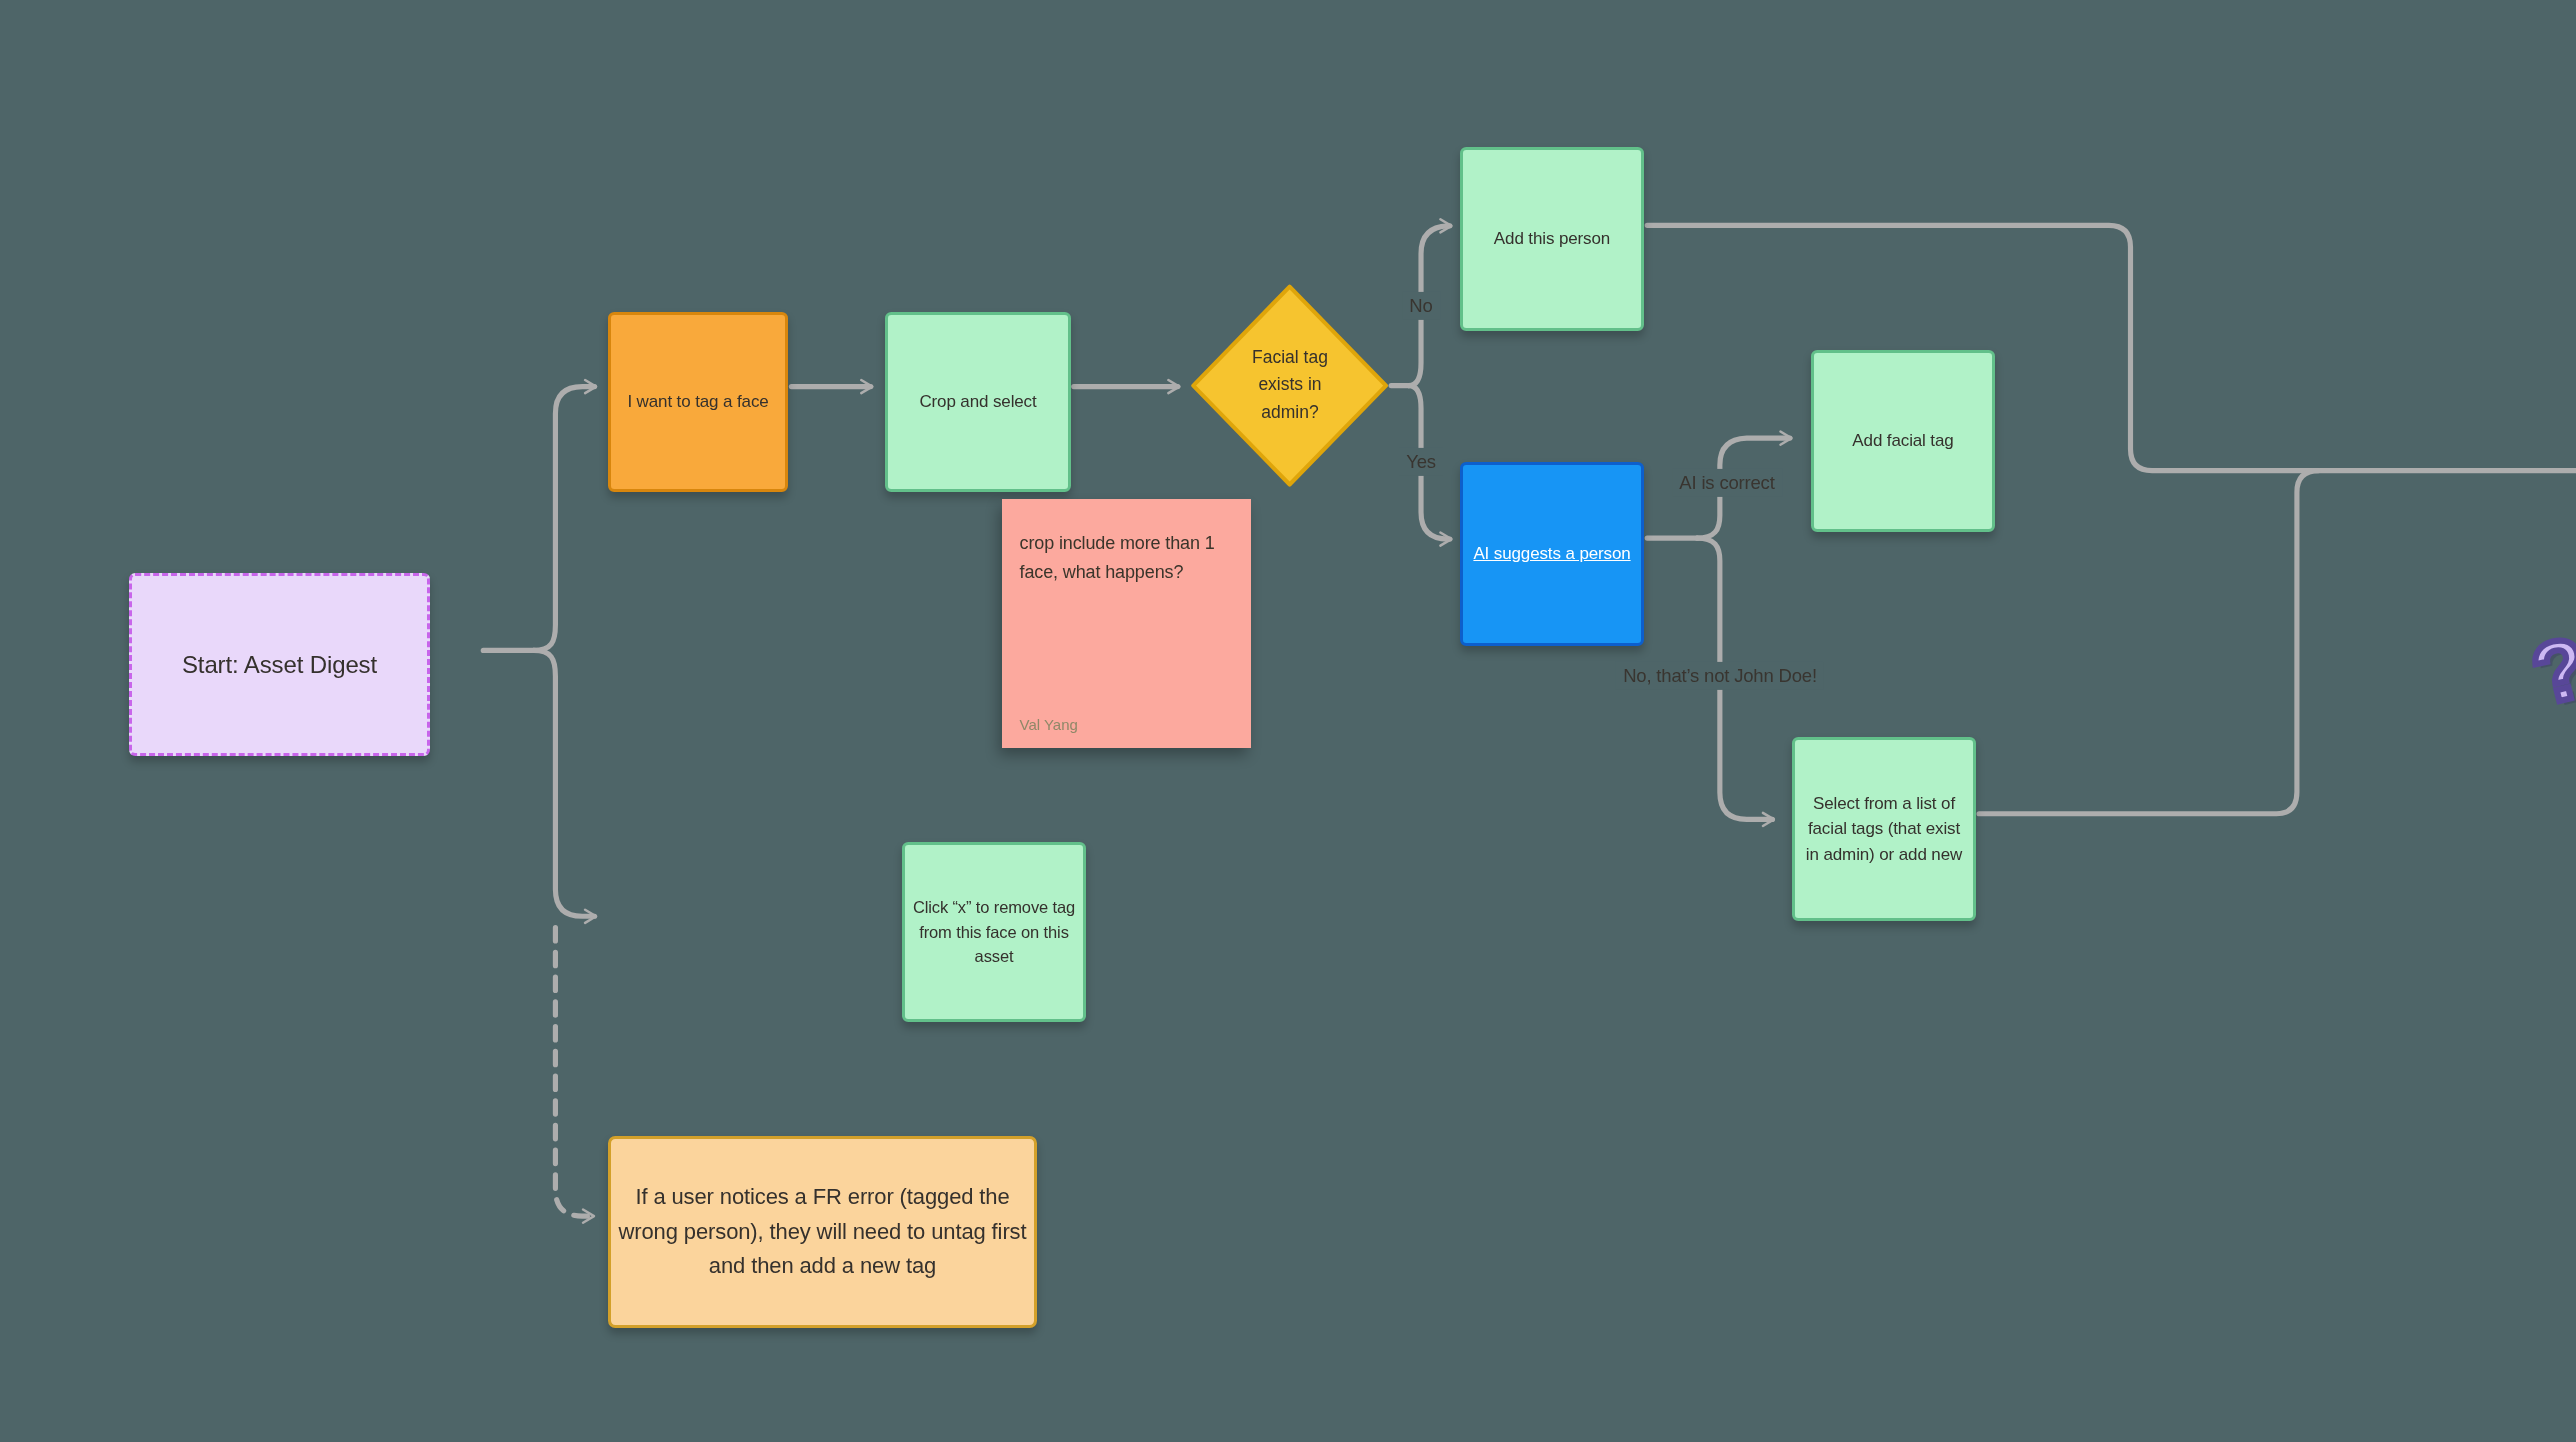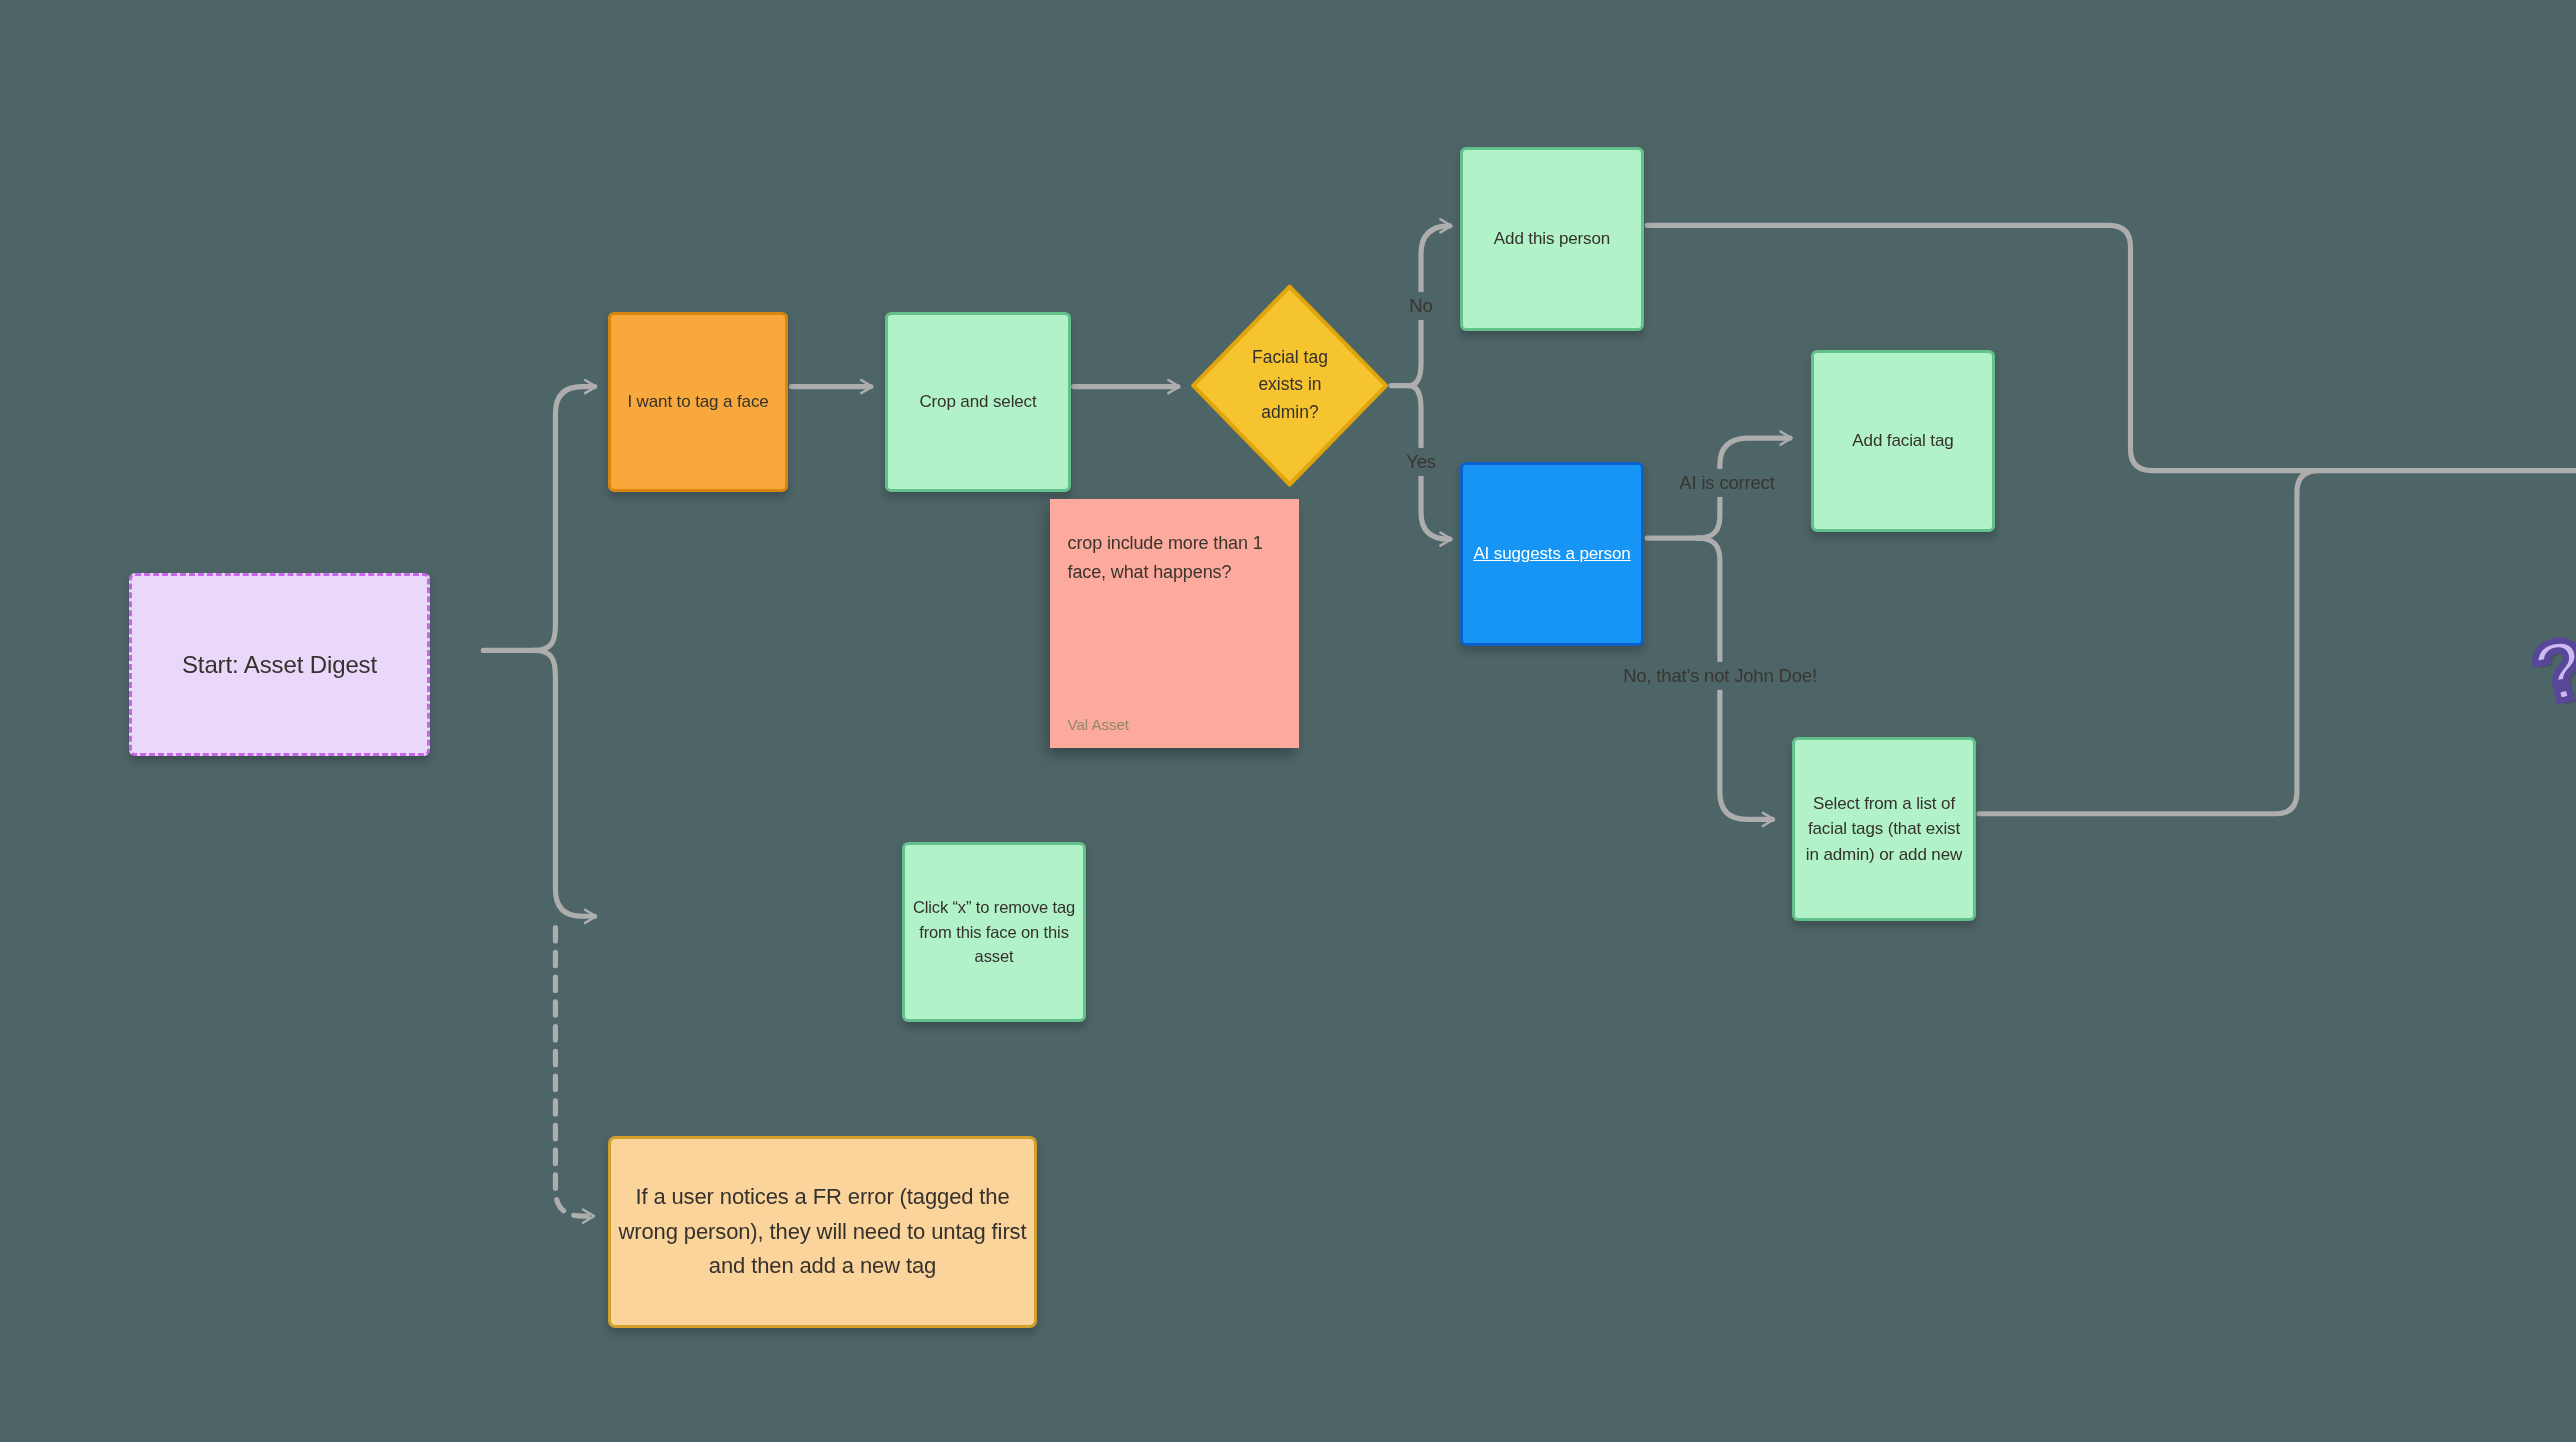--- a/index.html
+++ b/index.html
@@ -41,21 +41,21 @@
     box-sizing:border-box;
     color:#3A352B;
     box-shadow:-3.1px 8.2px 13.4px rgba(0,0,0,0.30);
     letter-spacing:-0.015em;
   }
   .sticky .sticky-text{display:block;line-height:1.62;}
   .sticky .sticky-author{
     position:absolute;left:17.5px;bottom:15.5px;
     font-size:15px;color:#8F8868;letter-spacing:0;
   }
-  .sticky.pink{background:#FCA99E;margin-left:48px;}
+  .sticky.pink{background:#FCA99E;}
 
   .edge-label{
     position:absolute;
     transform:translate(-50%,-50%);
     background:#4E6568;
     color:#393530;
     font-size:18.5px;
     padding:3.1px 7.2px;
     white-space:nowrap;
     letter-spacing:-0.01em;
@@ -145,21 +145,21 @@
     <span class="node-label" style="font-size:16.5px">Click “x” to remove tag from this face on this asset</span>
   </div>
 
 
   <div class="node tan" style="left:608px;top:1120px;width:429px;height:192px">
     <span class="node-label" style="font-size:22px;line-height:1.58">If a user notices a FR error (tagged the wrong person), they will need to untag first and then add a new tag</span>
   </div>
 
   <div class="sticky pink" style="left:1002px;top:499px;width:249px;height:249px;padding:30px 15.5px 15.5px 17.5px">
     <span class="sticky-text" style="font-size:18px">crop include more than 1 face, what happens?</span>
-    <span class="sticky-author">Val Asset</span>
+    <span class="sticky-author">Val Yang</span>
   </div>
 
   <div class="qmark" style="left:2534px;top:622px">?</div>
 
   <div class="edge-label" style="left:1421px;top:306px">No</div>
   <div class="edge-label" style="left:1421px;top:462px">Yes</div>
   <div class="edge-label" style="left:1727px;top:483px">AI is correct</div>
   <div class="edge-label" style="left:1720px;top:676px">No, that’s not John Doe!</div>
 
 </div>

